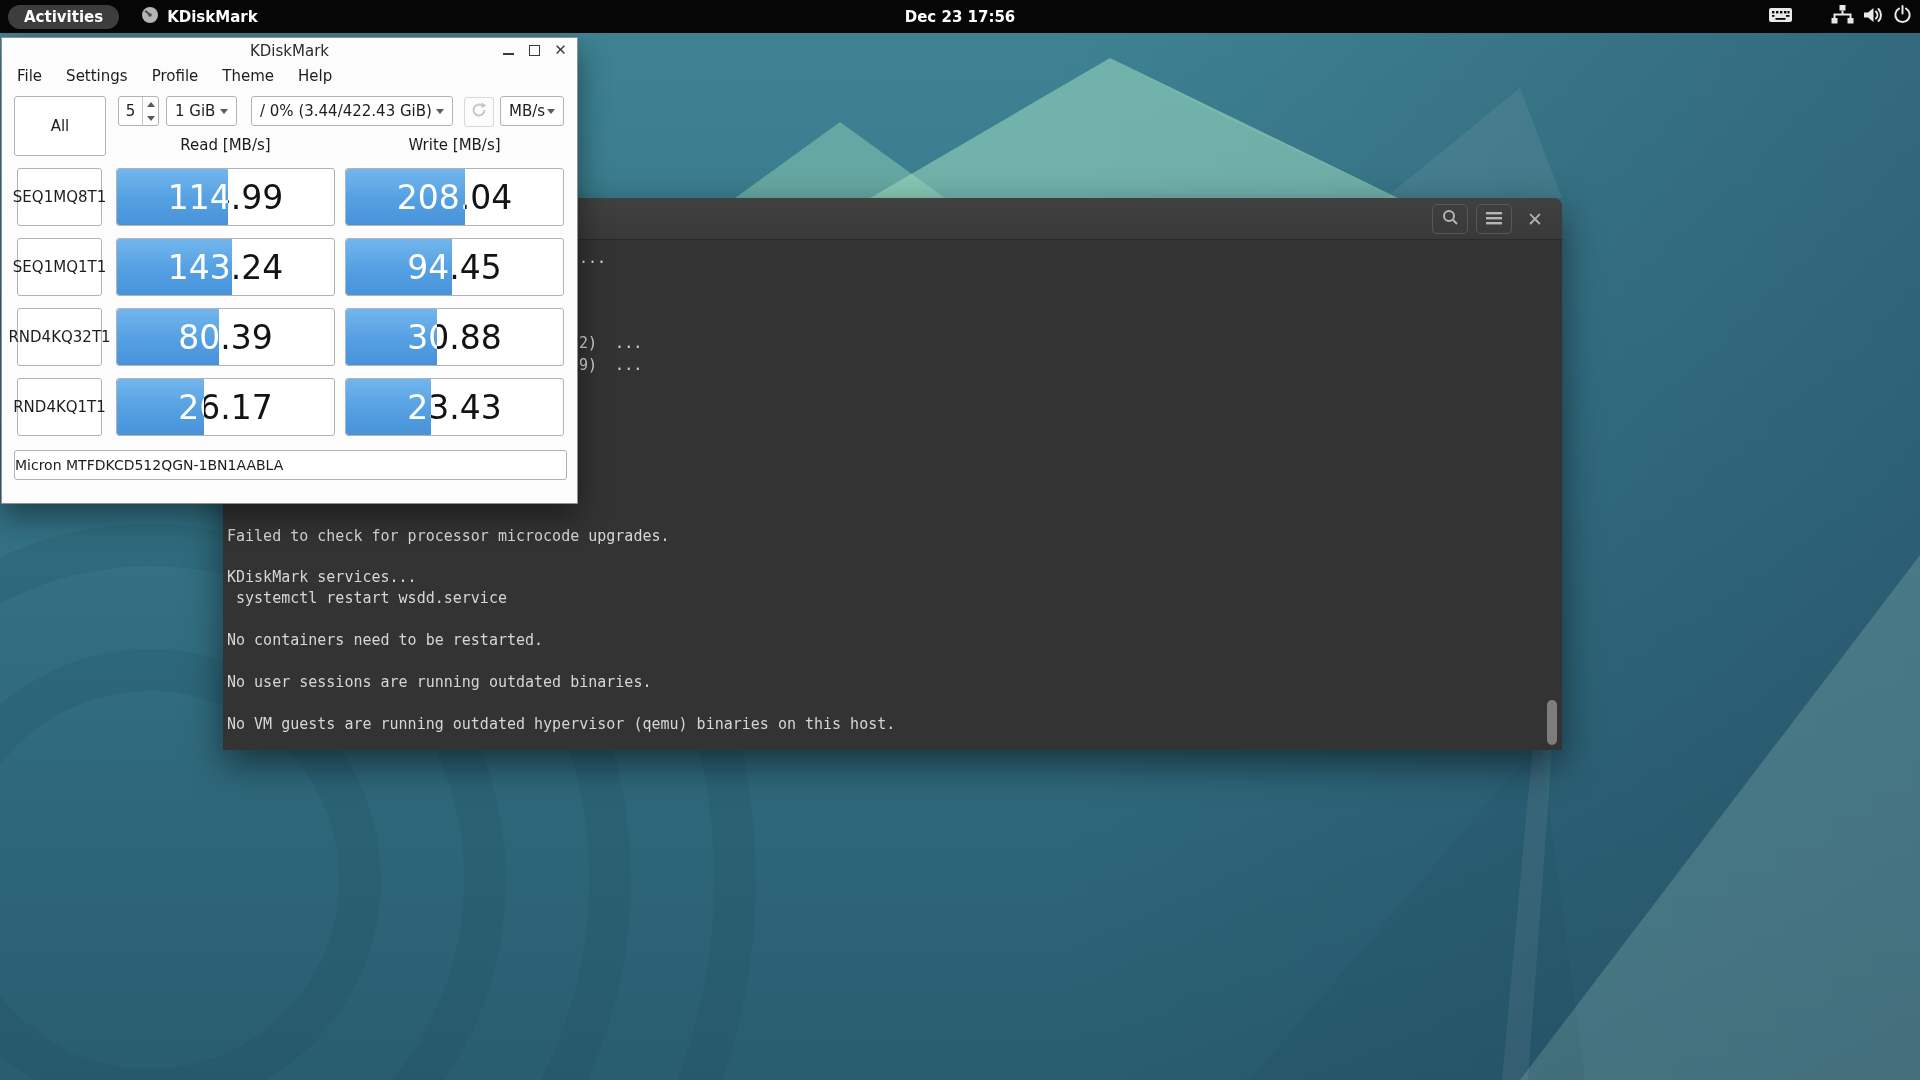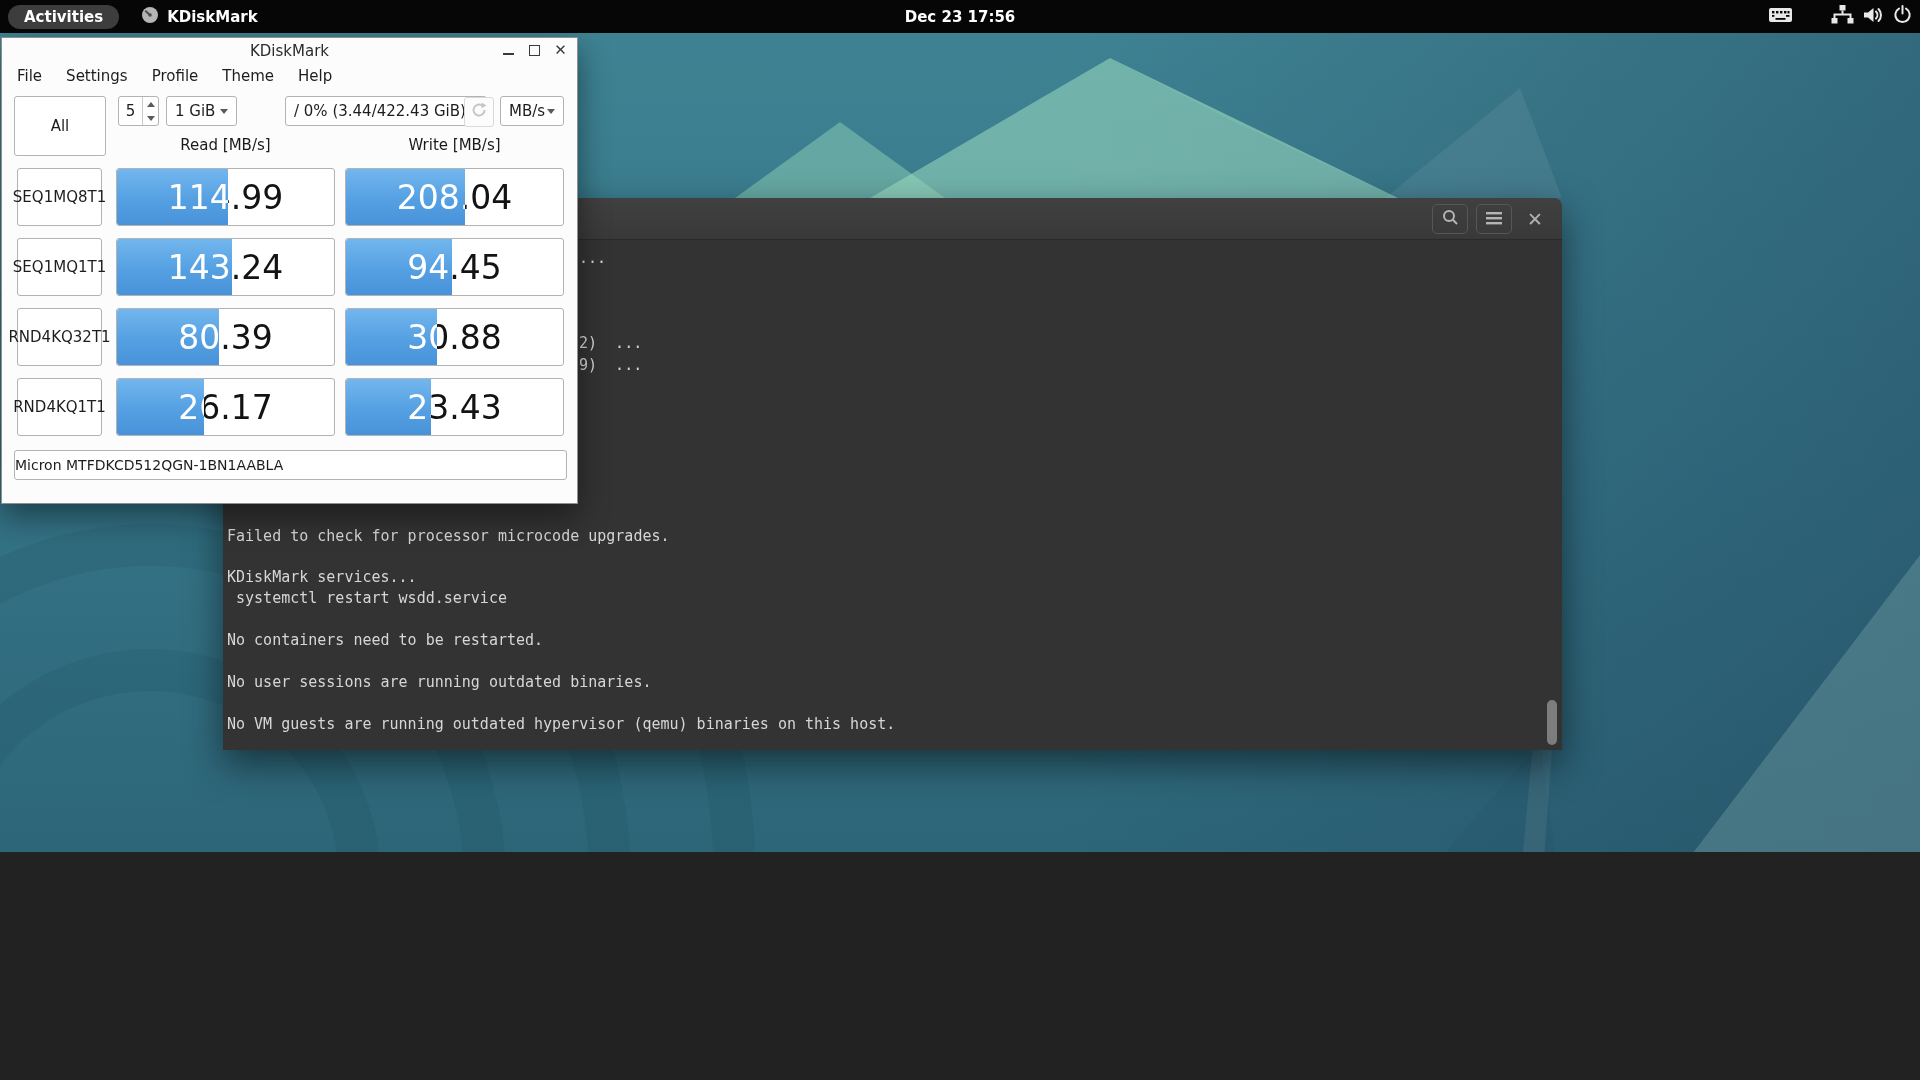--- a/index.html
+++ b/index.html
@@ -1,16 +1,16 @@
 <!DOCTYPE html>
 <html><head>
 <meta charset="utf-8">
 <style>
   html,body{margin:0;padding:0;background:#222;}
-  .stage{position:relative;width:1920px;height:852px;overflow:hidden;
+  .stage{position:relative;width:1920px;height:1080px;overflow:hidden;
          font-family:"DejaVu Sans",sans-serif;}
   .wallpaper{position:absolute;inset:0;z-index:0;}
 
   
   .topbar{position:absolute;left:0;top:0;width:1920px;height:33px;background:#060606;
           z-index:30;display:flex;align-items:center;color:#fff;}
   .activities-pill{margin-left:8px;background:#3d3d3d;border-radius:15px;padding:3px 16px;
           font-weight:bold;font-size:15px;color:#fff;}
   .appind{display:flex;align-items:center;gap:8px;margin-left:22px;font-weight:bold;font-size:15px;}
   .clock{position:absolute;left:0;right:0;text-align:center;font-weight:bold;font-size:15px;pointer-events:none;}
@@ -36,21 +36,21 @@
   .all-btn{left:12px;top:7px;width:92px;height:60px;display:flex;align-items:center;justify-content:center;}
   .spin{left:116px;top:7px;width:41px;height:30px;display:flex;align-items:center;}
   .spin-val{flex:1;text-align:center;}
   .spin-arrows{width:15px;height:100%;border-left:1px solid #c9c9c9;display:flex;flex-direction:column;}
   .spin-arrows div{flex:1;display:flex;align-items:center;justify-content:center;}
   .tri-up{width:0;height:0;border-left:4px solid transparent;border-right:4px solid transparent;border-bottom:5px solid #5a5a5a;}
   .tri-dn{width:0;height:0;border-left:4px solid transparent;border-right:4px solid transparent;border-top:5px solid #5a5a5a;}
   .dd{display:flex;align-items:center;padding:0 8px;height:30px;top:7px;}
   .dd-label{flex:1;white-space:nowrap;overflow:hidden;}
   .dd-size{left:164px;width:71px;}
-  .dd-drive{left:249px;width:202px;margin-left:34px;}
+  .dd-drive{left:249px;width:202px;}
   .dd-unit{left:498px;width:64px;}
   .refresh-btn{left:462px;top:8px;width:28px;height:28px;border:1px solid #d9d9d9;border-radius:3px;
        position:absolute;display:flex;align-items:center;justify-content:center;background:#fcfcfc;}
   .col-header{position:absolute;top:47px;width:219px;text-align:center;color:#1a1a1a;}
   .hdr-read{left:114px;}  .hdr-write{left:343px;}
 
   .bm-row-label{position:absolute;left:15px;width:85px;height:58px;background:#fff;
        border:1px solid #b3b3b3;border-radius:3px;box-sizing:border-box;display:flex;flex-direction:row;
        align-items:center;justify-content:center;line-height:19px;}
   .vcell{position:absolute;width:219px;height:58px;background:#fff;border:1px solid #b3b3b3;border-radius:3px;

